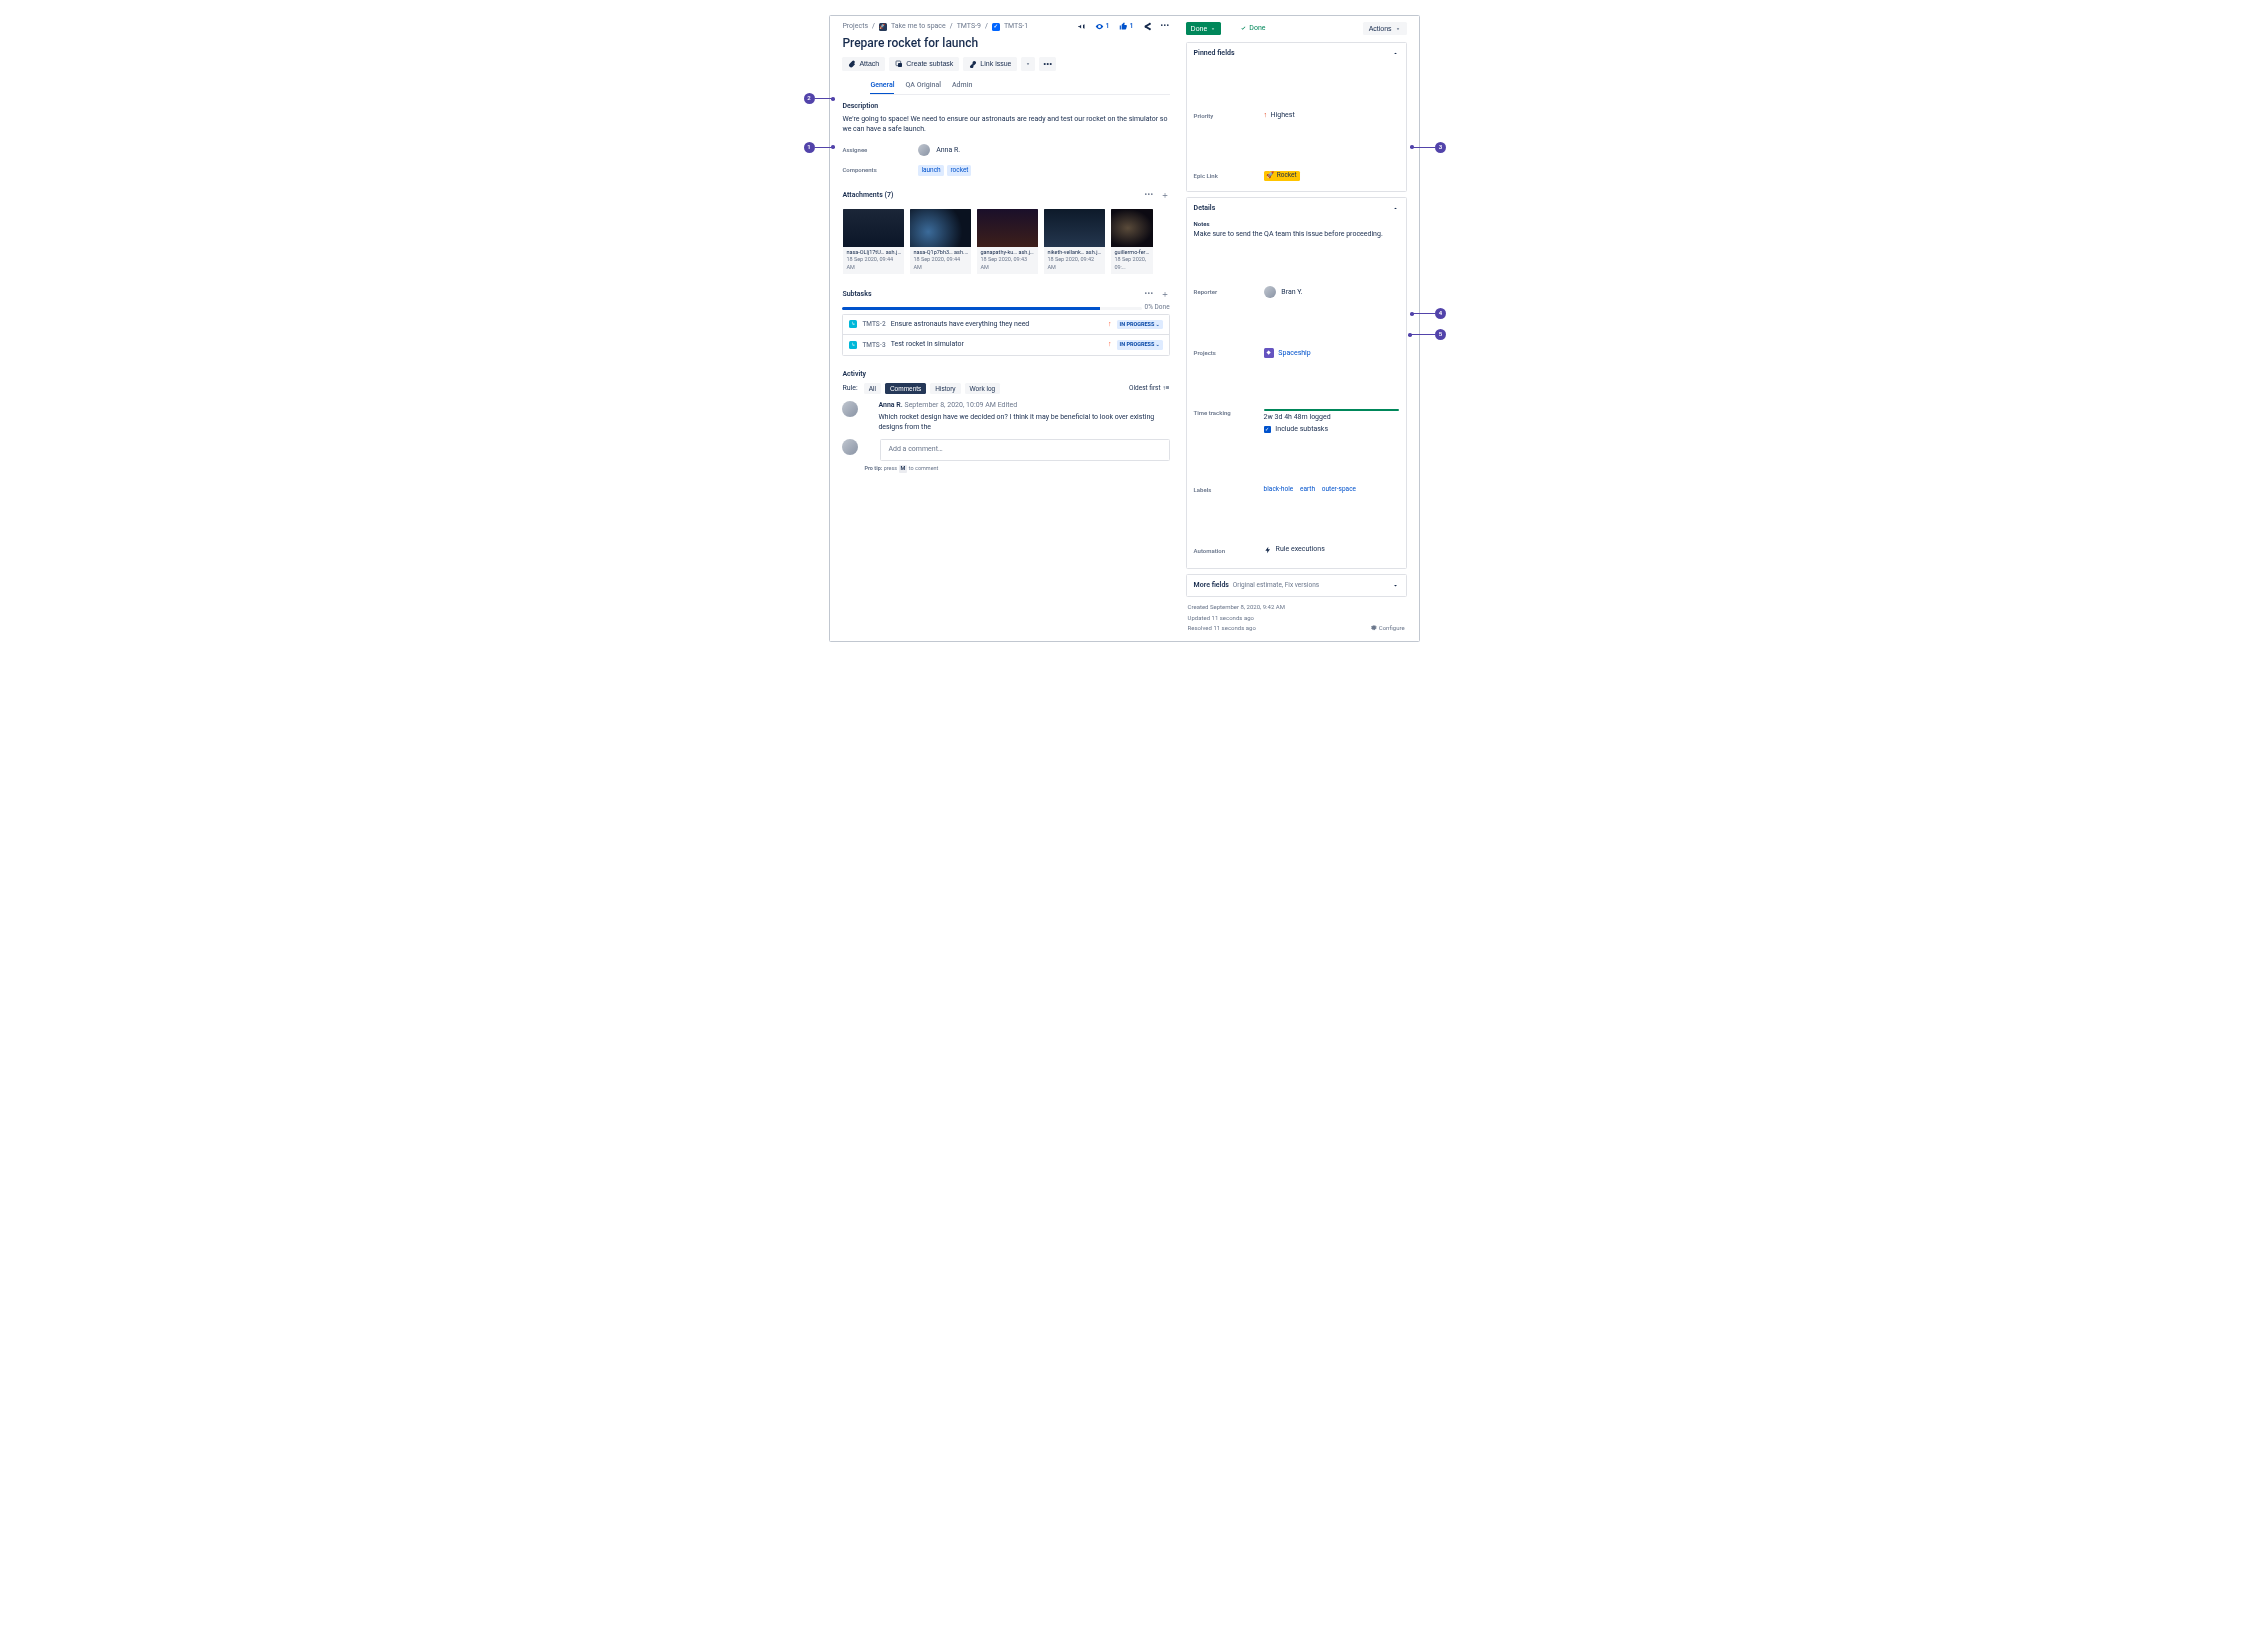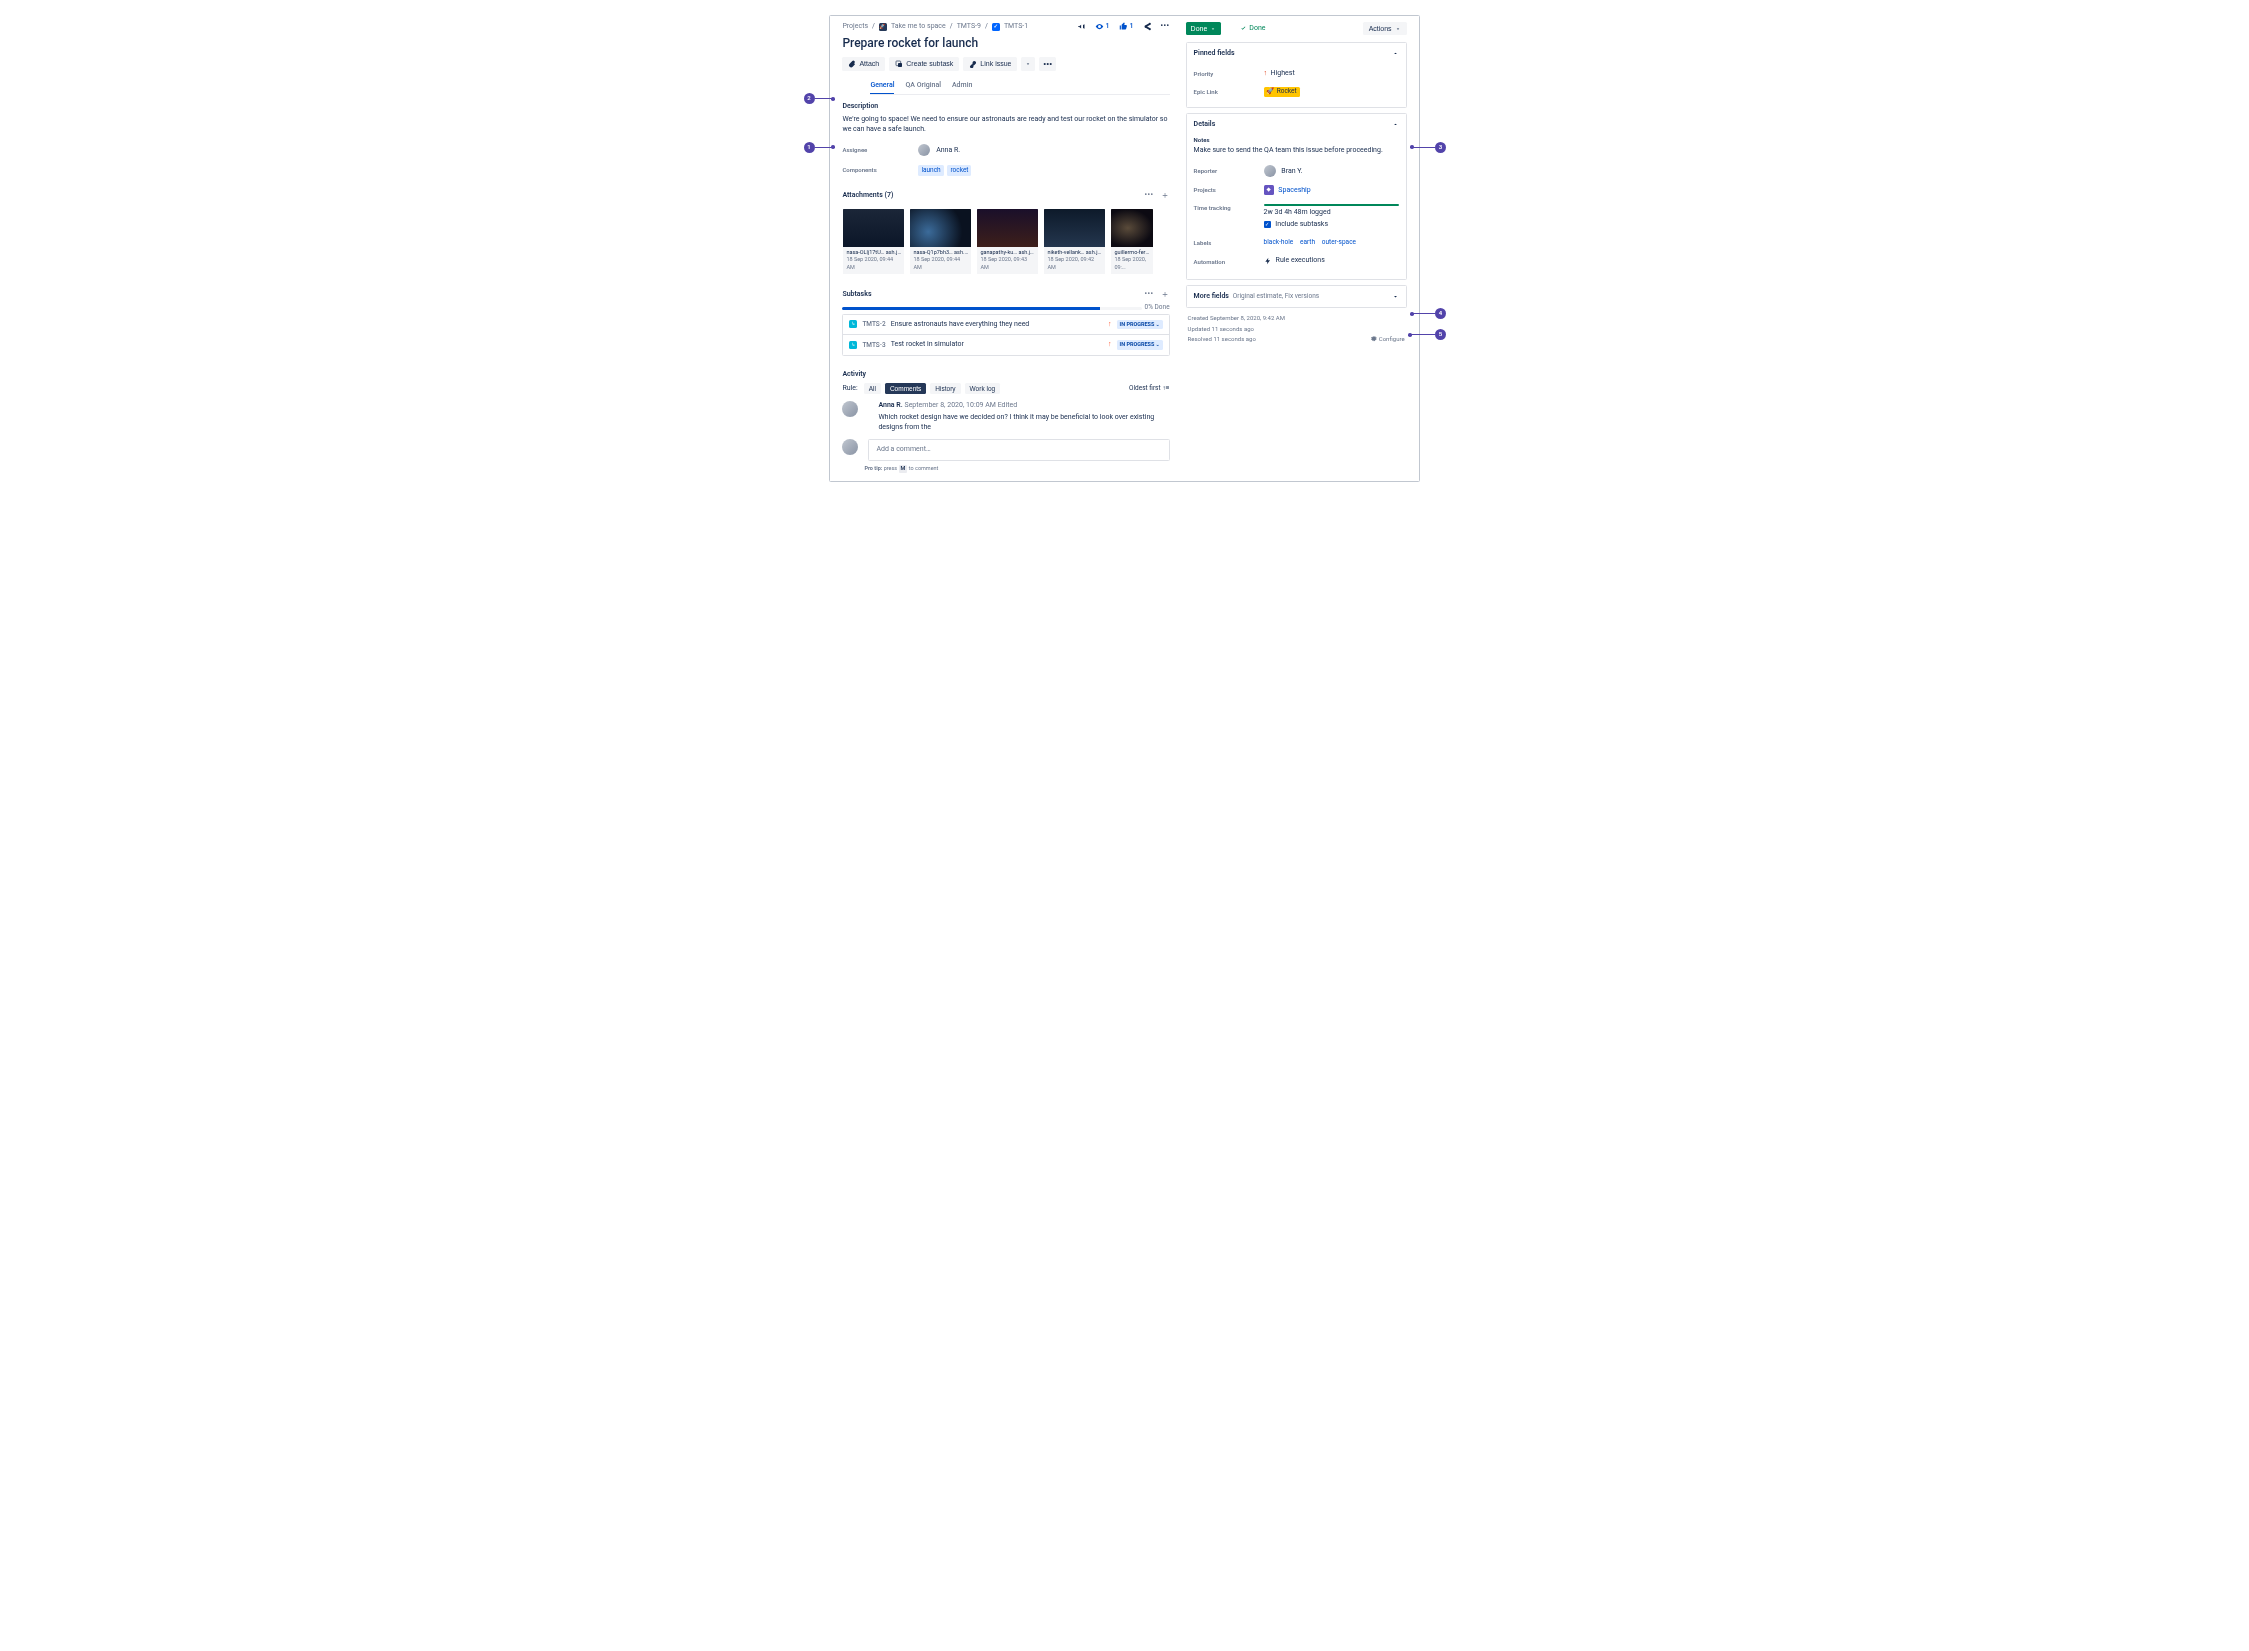--- a/index.html
+++ b/index.html
@@ -84,34 +84,34 @@
 .act-filters .lbl{color:var(--text);margin-right:2px;}
 .act-pill{background:var(--bg-neutral);border:none;border-radius:1.5px;padding:2px 5px;font-size:6.5px;color:var(--text);cursor:pointer;}
 .act-pill.active{background:#253858;color:#fff;}
 .act-sort{margin-left:auto;font-size:6.5px;color:var(--text);cursor:pointer;display:inline-flex;gap:2px;align-items:center;}
 .comment{display:flex;gap:16px;margin-top:7px;}
 .comment .avatar{flex:0 0 16px;width:16px;height:16px;}
 .comment .chead{font-size:7px;}
 .comment .cauthor{font-weight:600;}
 .comment .cmeta{color:var(--text-subtle);}
 .comment .cbody{margin-top:2px;color:var(--text);}
-.add-comment{margin-top:7px;display:flex;gap:6px;align-items:flex-start;}
+.add-comment{margin-top:7px;display:flex;gap:18px;align-items:flex-start;}
 .add-comment .avatar{width:16px;height:16px;flex:0 0 16px;}
 .add-comment .box{flex:1;border:0.5px solid var(--border);border-radius:1.5px;padding:5px 7px;color:var(--text-subtle);}
 .protip{margin:4px 0 0 22px;font-size:5.5px;color:var(--text-subtle);}
 .protip .kbd{display:inline-block;background:#EBECF0;padding:0 2px;border-radius:1px;font-weight:600;color:var(--text);}
 
 
 .status-row{display:flex;gap:16px;align-items:center;margin-bottom:7px;}
 .btn-status{background:var(--green);color:#fff;border:none;border-radius:1.5px;padding:3px 5px;display:inline-flex;align-items:center;gap:3px;font-size:7px;cursor:pointer;font-weight:500;}
 .resolved{display:inline-flex;gap:2px;align-items:center;color:var(--green);margin-left:3px;}
 .panel{border:0.5px solid var(--border);border-radius:1.5px;margin-bottom:5px;}
 .panel-h{padding:6px 7px;display:flex;justify-content:space-between;align-items:center;font-weight:600;cursor:pointer;}
 .panel-b{padding:0 7px 6px 7px;}
-.detail-row{display:flex;padding:4px 0;align-items:center;}
+.detail-row{display:flex;padding:4px 0;align-items:center;margin-top:42px;}
 .detail-row .dl{width:70px;color:var(--text-subtle);font-size:6px;font-weight:600;}
 .detail-row .dv{flex:1;}
 .epic{background:var(--yellow);color:#172B4D;padding:0.5px 3px;border-radius:1.5px;font-size:6.5px;display:inline-flex;gap:2px;align-items:center;}
 .notes-h{font-size:6px;font-weight:600;margin-bottom:2px;color:var(--text);}
 .notes-b{margin-bottom:5px;color:var(--text);}
 .proj-avatar{width:10px;height:10px;background:#6554C0;border-radius:1.5px;display:inline-flex;align-items:center;justify-content:center;color:#fff;font-size:5.5px;margin-right:3px;vertical-align:middle;}
 .tt-bar{height:2px;background:var(--green);border-radius:1px;margin-bottom:2px;}
 .checkbox{width:7px;height:7px;background:var(--blue);border-radius:1px;display:inline-flex;align-items:center;justify-content:center;color:#fff;font-size:5px;margin-right:3px;vertical-align:middle;}
 .labels .chip{background:transparent;color:var(--blue);padding:0;margin-right:5px;}
 .rule-exec{display:inline-flex;gap:4px;align-items:center;color:var(--text);}

